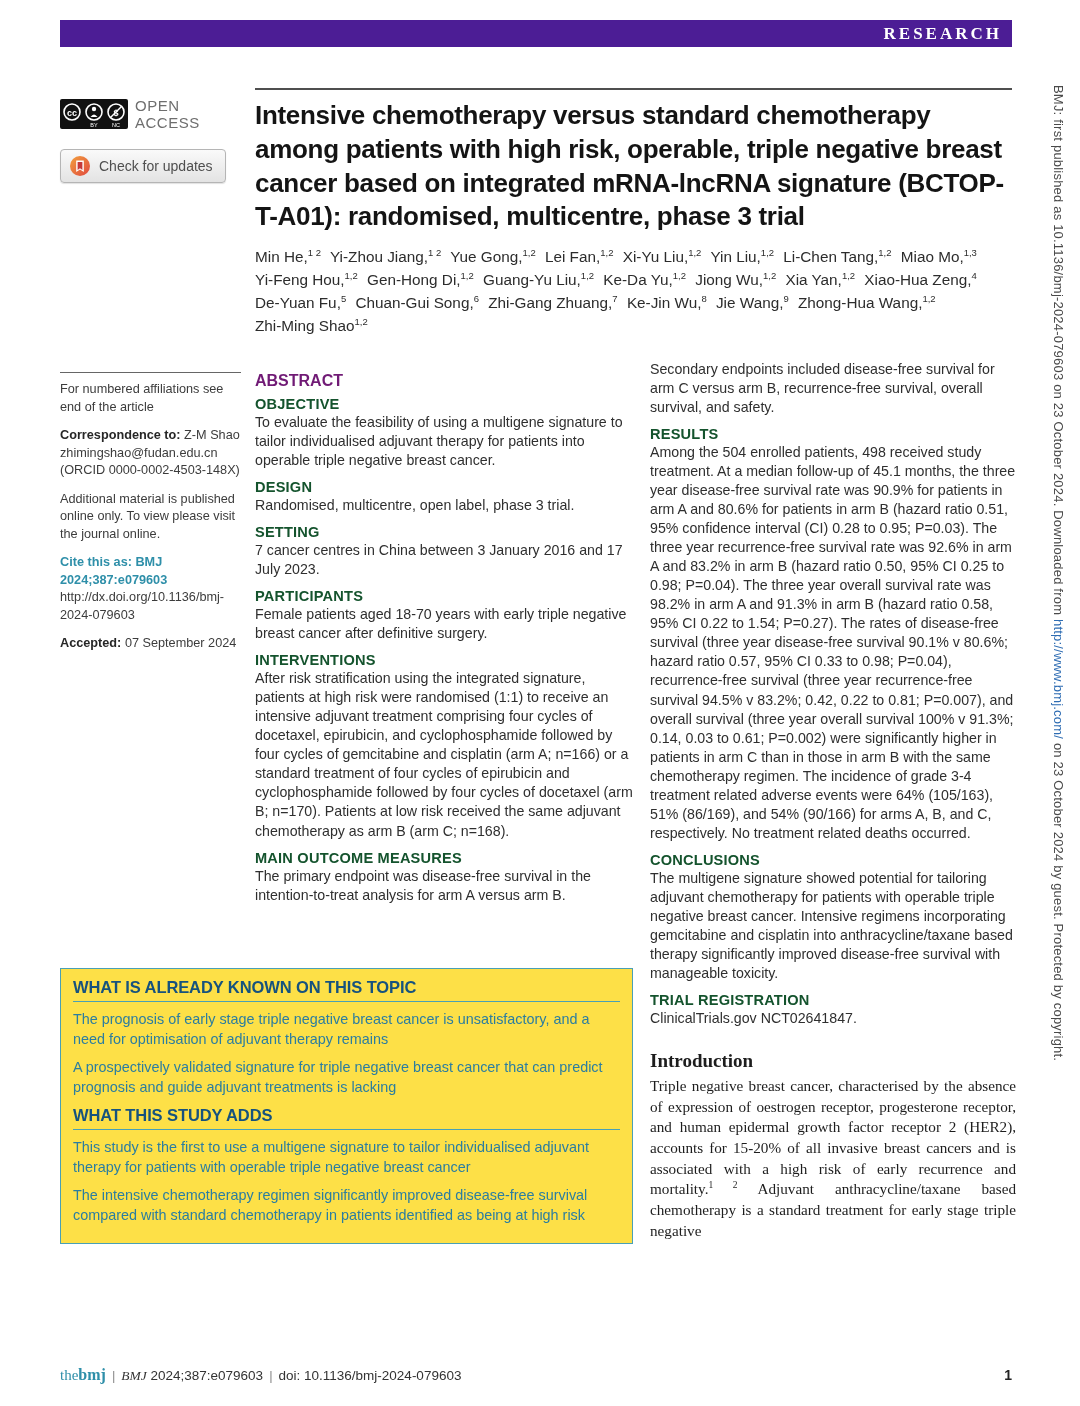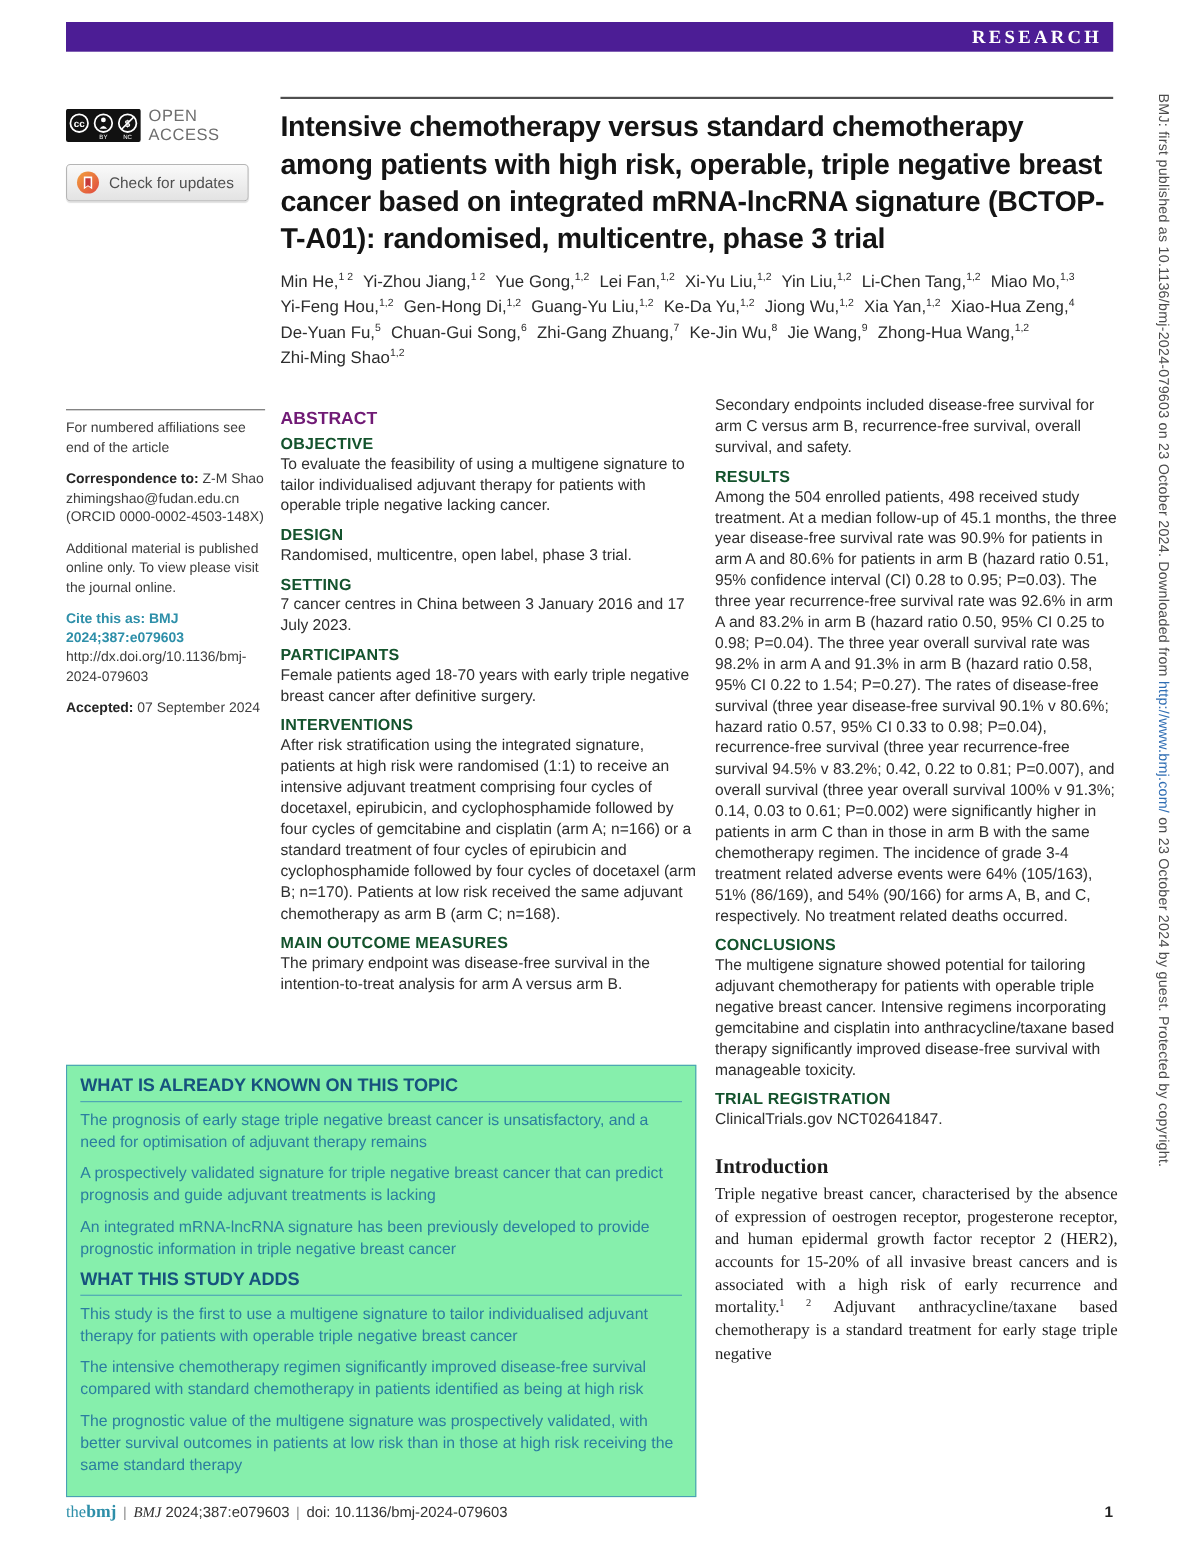--- a/index.html
+++ b/index.html
@@ -45,21 +45,21 @@
   .abs-section p{margin:0;font-size:14.2px;line-height:1.34;color:#2f2f2f;}
 
   
   .intro{margin-top:22px;font-family:"Liberation Serif",serif;color:#1d1d1d;}
   .intro h3{margin:0 0 4px 0;font-size:19px;font-weight:700;}
   .intro p{margin:0;font-size:15.2px;line-height:1.36;text-align:justify;}
   .intro sup{font-size:9.5px;}
 
   
   .infobox{position:absolute;left:60px;top:968px;width:573px;border:1.5px solid #49a0b5;
-           padding:9px 12px 10px 12px;box-sizing:border-box;background:#86efac;}
+           padding:9px 12px 10px 12px;box-sizing:border-box;background:#fde047;}
   .infobox-section h3{margin:0;font-size:16.5px;font-weight:700;color:#16527e;letter-spacing:-.1px;}
   .infobox-rule{border:none;border-top:1.5px solid #49a0b5;margin:4px 0 7px 0;}
   .infobox-section p{margin:0 0 8px 0;font-size:14.4px;line-height:1.4;color:#2b7da0;}
   .infobox-section{margin-bottom:6px;}
   .infobox-section:last-child{margin-bottom:0;}
 
   
   .vert-note{position:absolute;top:85px;right:14px;height:1215px;writing-mode:vertical-rl;
              font-size:13px;color:#4a4a4a;letter-spacing:.2px;}
   .vert-note .lnk{color:#2f6db3;}
@@ -181,21 +181,21 @@
        <span>http://dx.doi.org/10.1136/bmj-2024-079603</span></p>
     <p><span class="b">Accepted: </span><span>07 September 2024</span></p>
   </div>
 
   <div class="col-mid">
     <h2 class="abs-title">ABSTRACT</h2>
     <div>
 
         <div class="abs-section">
           <h4>OBJECTIVE</h4>
-          <p>To evaluate the feasibility of using a multigene signature to tailor individualised adjuvant therapy for patients with operable triple negative lacking cancer.</p>
+          <p>To evaluate the feasibility of using a multigene signature to tailor individualised adjuvant therapy for patients into operable triple negative breast cancer.</p>
         </div>
 
         <div class="abs-section">
           <h4>DESIGN</h4>
           <p>Randomised, multicentre, open label, phase 3 trial.</p>
         </div>
 
         <div class="abs-section">
           <h4>SETTING</h4>
           <p>7 cancer centres in China between 3 January 2016 and 17 July 2023.</p>
@@ -248,31 +248,29 @@
   </div>
 
   <div class="infobox">
     <div class="infobox-section">
       <h3>WHAT IS ALREADY KNOWN ON THIS TOPIC</h3>
       <hr class="infobox-rule">
       <div>
 
       <p>The prognosis of early stage triple negative breast cancer is unsatisfactory, and a need for optimisation of adjuvant therapy remains</p>
           <p>A prospectively validated signature for triple negative breast cancer that can predict prognosis and guide adjuvant treatments is lacking</p>
-          <p>An integrated mRNA-lncRNA signature has been previously developed to provide prognostic information in triple negative breast cancer</p>
         </div>
     </div>
     <div class="infobox-section">
       <h3>WHAT THIS STUDY ADDS</h3>
       <hr class="infobox-rule">
       <div>
 
       <p>This study is the first to use a multigene signature to tailor individualised adjuvant therapy for patients with operable triple negative breast cancer</p>
           <p>The intensive chemotherapy regimen significantly improved disease-free survival compared with standard chemotherapy in patients identified as being at high risk</p>
-          <p>The prognostic value of the multigene signature was prospectively validated, with better survival outcomes in patients at low risk than in those at high risk receiving the same standard therapy</p>
         </div>
     </div>
   </div>
 
   <div class="vert-note">
     <span>BMJ: first published as 10.1136/bmj-2024-079603 on 23 October 2024. Downloaded from </span><span class="lnk">http://www.bmj.com/</span><span> on 23 October 2024 by guest. Protected by copyright.</span>
   </div>
 
   <div class="footer">
     <span class="logo-the">the</span>

